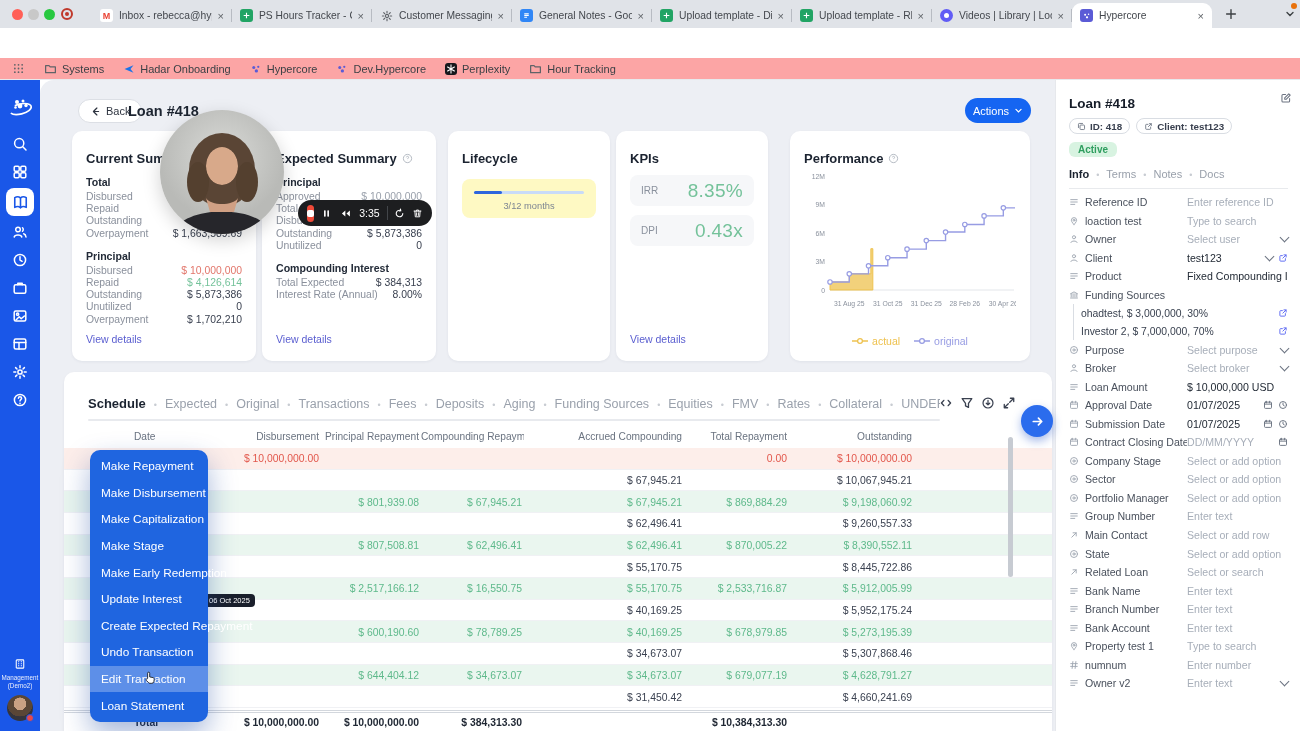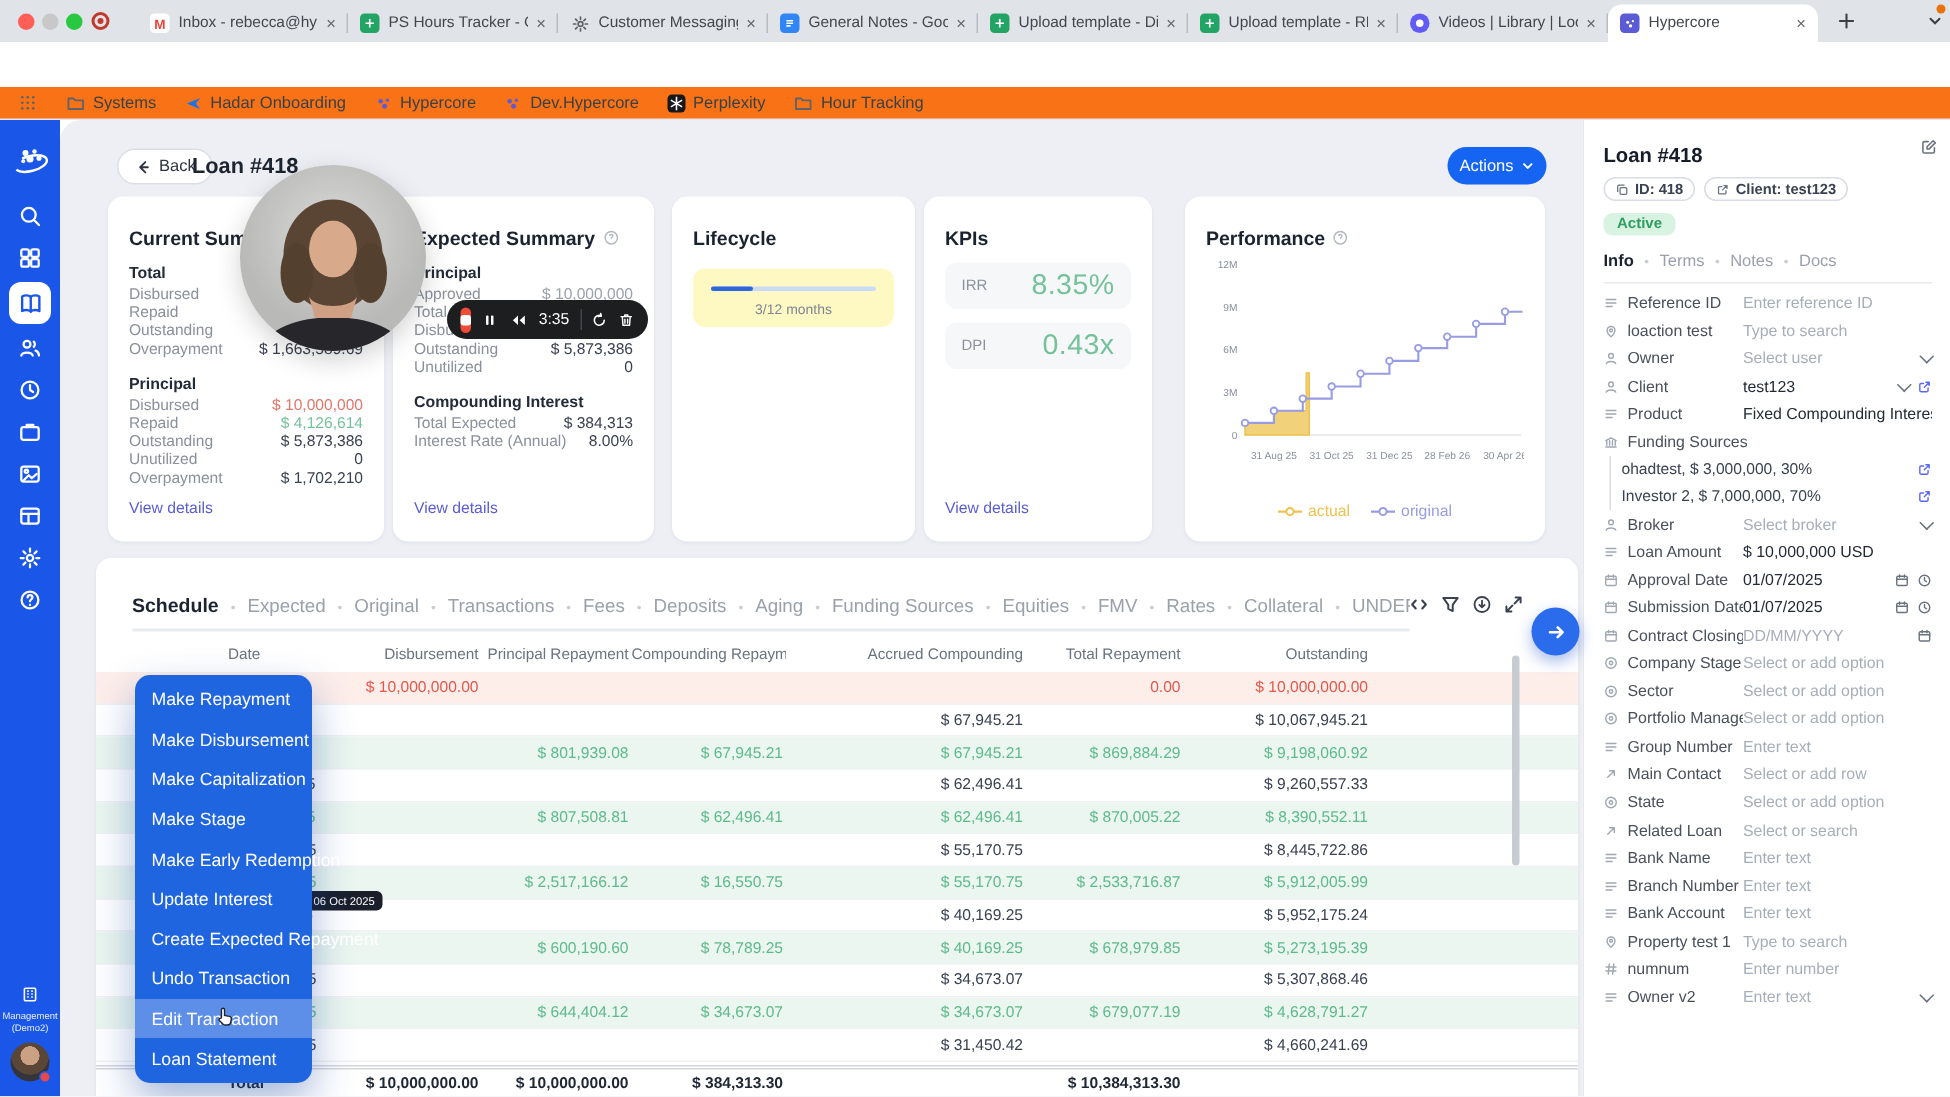--- a/index.html
+++ b/index.html
@@ -28,21 +28,21 @@
 .url{font-size:11.5px;color:#1f2328}
 .pillicons{margin-left:auto;display:flex;gap:13px;color:#5f6368}
 .pillicons .ic{width:13px;height:13px}
 .ext{position:absolute;left:1022px;top:33px;display:flex;gap:9px;align-items:center}
 .extic{width:17px;height:17px;border-radius:4px;position:relative}
 .badge3{position:absolute;right:-4px;bottom:-3px;background:#e5463c;color:#fff;font-size:6.5px;font-weight:700;padding:0.5px 2.5px;border-radius:3px}
 .chip{position:absolute;left:1127px;top:31px;height:24px;background:#e4eaf8;border-radius:12px;display:flex;align-items:center;gap:5px;padding:0 10px 0 3px;font-size:11px;color:#1f2430}
 .chip .av{width:18px;height:18px;border-radius:50%}
 .relaunch{position:absolute;left:1192px;top:31px;height:24px;background:#e9edf6;border-radius:12px;display:flex;align-items:center;padding:0 10px;font-size:10.8px;color:#1f2633}
 .kebab{position:absolute;left:1285px;top:34px;width:14px;height:14px;color:#42464c}
-.bookmarks{position:absolute;left:0;top:58px;width:1300px;height:22px;background:#f97316;border-bottom:1px solid #e7e9ec;display:flex;align-items:center;gap:19px;padding-left:12px;font-size:11px;color:#3b4045}
+.bookmarks{position:absolute;left:0;top:58px;width:1300px;height:22px;background:#fca5a5;border-bottom:1px solid #e7e9ec;display:flex;align-items:center;gap:19px;padding-left:12px;font-size:11px;color:#3b4045}
 .bmi{display:flex;align-items:center;gap:5px}
 .bmi .ic{width:13px;height:13px;color:#5f6368}
 
 .sidebar{position:absolute;left:0;top:80px;width:40px;height:651px;background:#1a57e8;color:#fff}
 .slogo{position:absolute;left:7px;top:16px;width:27px;height:24px}
 .sicons{position:absolute;left:0;top:56px;width:40px;display:flex;flex-direction:column;align-items:center;gap:12px}
 .sic{width:16px;height:16px;color:#fff}
 .sic.on{width:28px;height:28px;background:#fff;border-radius:8px;color:#1a57e8;padding:5.5px;margin:-4px 0}
 .sbot{position:absolute;left:0;bottom:10px;width:40px;text-align:center;color:#e9eefc}
 .sbot .ic{width:12px;height:12px;color:#fff}
@@ -81,21 +81,21 @@
 .stabs{position:absolute;left:24px;top:24px;display:flex;align-items:baseline;gap:8px;white-space:nowrap;width:852px;overflow:hidden}
 .stab{font-size:12.5px;color:#9aa1ac}
 .stab.on{font-size:13px;font-weight:700;color:#1b2330}
 .sdot{color:#c8ccd2;font-size:9px}
 .stabline{position:absolute;left:24px;top:47px;width:852px;height:2px;background:#e8eaee;border-radius:2px}
 .stools{position:absolute;right:36px;top:24px;display:flex;gap:7px;color:#3a4150}
 .stools .ic{width:14px;height:14px}
 .tbl{position:absolute;left:0;top:52px;width:988px}
 .trow{display:grid;grid-template-columns:162px 95px 100px 103px 160px 105px 125px;height:21.66px;align-items:center;box-shadow:inset 0 -1px #f0f1f4;font-size:10.4px;color:#3a4150}
 .tc{text-align:right;padding-right:2px;overflow:hidden;white-space:nowrap}
-.tc0{text-align:left;padding-left:88px}
+.tc0{text-align:left;padding-left:70px}
 .trow.disb{background:#fdeeea;color:#e2574c}
 .trow.repay{background:#eaf6ef;color: #5eb98b}
 .trow.thead{box-shadow:none;height:24px}
 .thead .tc{color:#6a7380;font-size:10.2px}
 .trow.ttotal{font-weight:700;color:#1f2733;box-shadow:none;border-top:3px double #d3d7dd;height:23px;margin-top:2px}
 .vsb{position:absolute;left:944px;top:65px;width:5px;height:140px;background:#c7cbd2;border-radius:3px}
 .fab{position:absolute;left:1021px;top:405px;width:32px;height:32px;border-radius:50%;background:#2b6ced;box-shadow:0 4px 10px rgba(30,80,200,.4);display:flex;align-items:center;justify-content:center;color:#fff}
 .fab .ic{width:15px;height:15px}
 
 .menu{position:absolute;left:90px;top:450px;width:118px;height:272px;background:#1f65e0;border-radius:10px;box-shadow:0 12px 28px rgba(21,66,158,.38);padding:3px 0;display:flex;flex-direction:column;z-index:30}
@@ -116,21 +116,21 @@
 .pedit{position:absolute;left:1280px;top:92px;width:12px;height:12px;color:#6b7280}
 .pl-title{font-size:13.5px;font-weight:700;color:#161d29;margin-top:2px}
 .chips{display:flex;gap:6px;margin-top:7px}
 .pchip{display:flex;align-items:center;gap:4px;border:1px solid #d9dde3;border-radius:10px;padding:1.5px 7px;font-size:9.8px;color:#3a4150;font-weight:600}
 .pchip .ic{width:9px;height:9px;color:#6a7280}
 .status{display:inline-block;margin-top:8px;background:#d8f3e1;color:#2f9e5f;font-size:10px;font-weight:700;padding:2px 9px;border-radius:6px}
 .ptabs{display:flex;align-items:baseline;gap:7px;margin-top:11px;font-size:11px;color:#99a0ab;border-bottom:1px solid #e8eaed;padding-bottom:8px}
 .ptab.on{color:#1b2330;font-weight:700}
 .fields{margin-top:4px}
 .frow{height:18.55px;display:flex;align-items:center}
-.frow .fl{width:77px;font-size:10.6px;color:#49505c;white-space:nowrap;overflow:hidden}
+.frow .fl{width:102px;font-size:10.6px;color:#49505c;white-space:nowrap;overflow:hidden}
 .frow .fv{flex:1;font-size:10.6px;color:#232b36;white-space:nowrap;overflow:hidden}
 .frow .fv.ph{color:#a7aeb9}
 .trail{display:flex;gap:5px;align-items:center;color:#6a7280}
 .trail .ic{width:10px;height:10px}
 .fund{margin-left:4px;border-left:1px solid #d9dde3}
 .fundrow{height:18px;display:flex;align-items:center;padding-left:7px;font-size:10.4px;color:#3a4250}
 .fundrow .ic{margin-left:auto;width:10px;height:10px;color:#5b67f2}
 .chev{width:7px;height:7px;border-right:1.4px solid #6a7280;border-bottom:1.4px solid #6a7280;transform:rotate(45deg);margin-top:-3px}
 </style>
 </head>
@@ -943,20 +943,33 @@
               <svg viewBox="0 0 16 16" fill="none" stroke="currentColor" stroke-width="1.5" stroke-linecap="round" stroke-linejoin="round">
                 <path d="M7 4.2H4.2A1.2 1.2 0 0 0 3 5.4v6.4A1.2 1.2 0 0 0 4.2 13h6.4a1.2 1.2 0 0 0 1.2-1.2V9"></path>
                 <path d="M9.5 3h3.5v3.5M12.8 3.2L7.8 8.2"></path>
               </svg>
             </span>
           </div>
         </div>
         <div class="frow">
           <span class="ic" style="width:10px;height:10px;margin-right:6px;color:#a0a7b2">
             <svg viewBox="0 0 16 16" fill="none" stroke="currentColor" stroke-width="1.5" stroke-linecap="round" stroke-linejoin="round">
+              <circle cx="8" cy="8" r="5.6"></circle>
+              <circle cx="8" cy="8" r="1.8"></circle>
+            </svg>
+          </span>
+          <span class="fl">Purpose</span>
+          <span class="fv ph">Select purpose</span>
+          <span class="trail">
+            <span class="chev"></span>
+          </span>
+        </div>
+        <div class="frow">
+          <span class="ic" style="width:10px;height:10px;margin-right:6px;color:#a0a7b2">
+            <svg viewBox="0 0 16 16" fill="none" stroke="currentColor" stroke-width="1.5" stroke-linecap="round" stroke-linejoin="round">
               <circle cx="8" cy="5.2" r="2.5"></circle>
               <path d="M3 13.4c.8-3 9.2-3 10 0"></path>
             </svg>
           </span>
           <span class="fl">Broker</span>
           <span class="fv ph">Select broker</span>
           <span class="trail">
             <span class="chev"></span>
           </span>
         </div>

